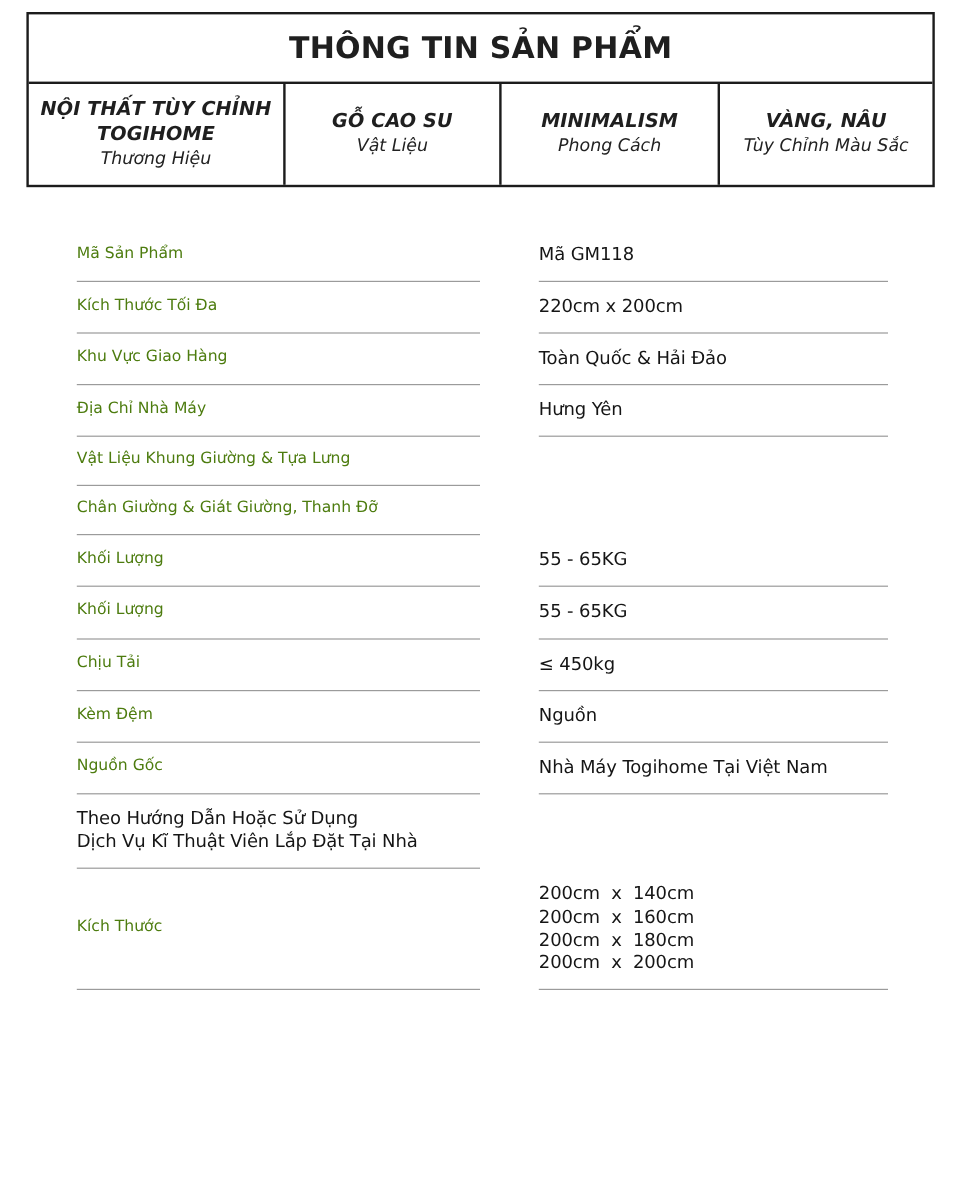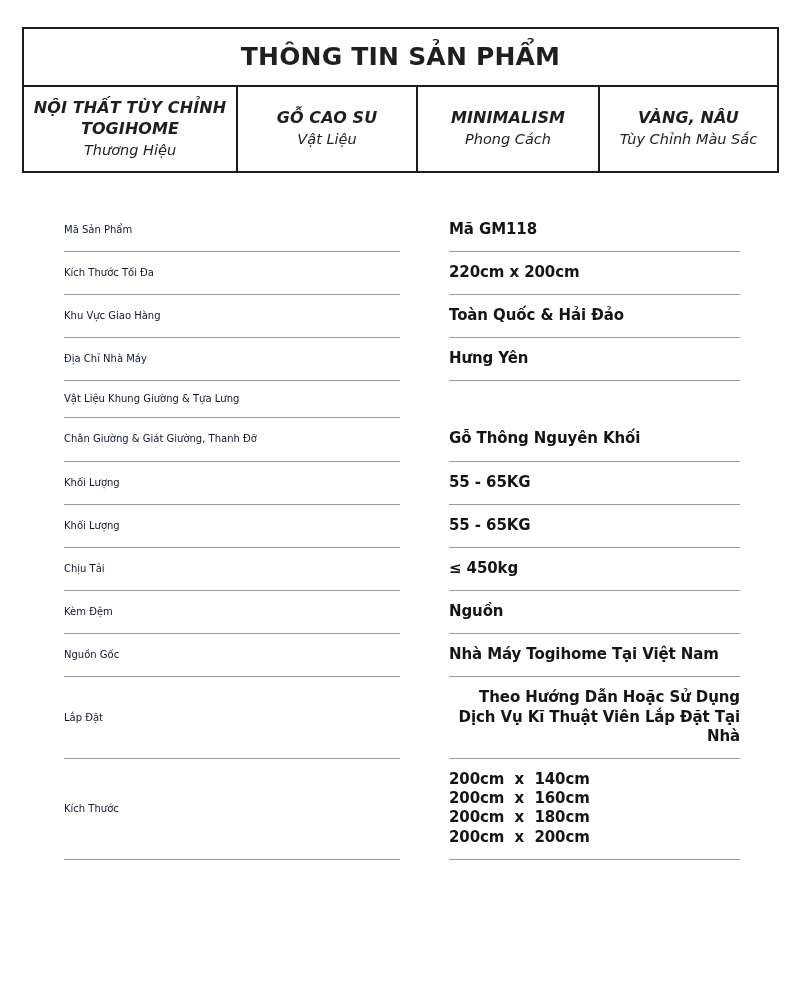--- a/index.html
+++ b/index.html
@@ -2,21 +2,21 @@
 <html><head>
 <meta charset="utf-8">
 <style>
   * { margin: 0; padding: 0; box-sizing: border-box; }
   html, body { width: 800px; height: 1000px; background: #ffffff; }
   body {
     font-family: "DejaVu Sans", "Liberation Sans", sans-serif;
     color: #1f1f1f;
     overflow: hidden;
   }
-  .page { width: 800px; height: 898px; padding: 27px 21px 0 22px; }
+  .page { width: 800px; height: 898px; padding: 10px 21px 0 22px; }
 
   
   .header-box { border: 2px solid #1c1c1c; }
   .title-row {
     text-align: center;
     padding: 13px 8px 14px;
     border-bottom: 2px solid #1c1c1c;
     font-size: 25px;
     font-weight: bold;
     letter-spacing: 0.2px;
@@ -54,32 +54,31 @@
     grid-template-columns: 336px 1fr;
     column-gap: 49px;
   }
   .spec-cell {
     display: flex;
     align-items: center;
     border-bottom: 1px solid #9b9b9b;
     padding: 11px 0 12px;
   }
   .spec-label {
-    font-size: 10px;
-    color: #0f172a;
+    font-size: 13px;
+    color: #4d7c0f;
     line-height: 1.3;
   }
   .spec-value {
     font-size: 15px;
-    font-weight: bold;
+    font-weight: normal;
     color: #151515;
     line-height: 1.28;
     white-space: pre-wrap;
     letter-spacing: -0.1px;
-    text-align: right;
   }
 </style>
 </head>
 <body>
 
 <div class="page">
 
   <div class="header-box">
     <div class="title-row">THÔNG TIN SẢN PHẨM</div>
     <div class="cols-row">
@@ -145,23 +144,20 @@
     <div class="spec-row">
       <div class="spec-cell">
           <span class="spec-label">Vật Liệu Khung Giường &amp; Tựa Lưng</span>
         </div>
     </div>
 
     <div class="spec-row">
       <div class="spec-cell">
           <span class="spec-label">Chân Giường &amp; Giát Giường, Thanh Đỡ</span>
         </div>
-      <div class="spec-cell">
-          <span class="spec-value">Gỗ Thông Nguyên Khối</span>
-        </div>
     </div>
 
     <div class="spec-row">
       <div class="spec-cell">
           <span class="spec-label">Khối Lượng</span>
         </div>
       <div class="spec-cell">
           <span class="spec-value">55 - 65KG</span>
         </div>
     </div>
@@ -197,23 +193,20 @@
       <div class="spec-cell">
           <span class="spec-label">Nguồn Gốc</span>
         </div>
       <div class="spec-cell">
           <span class="spec-value">Nhà Máy Togihome Tại Việt Nam</span>
         </div>
     </div>
 
 
     <div class="spec-row">
-      <div class="spec-cell">
-          <span class="spec-label">Lắp Đặt</span>
-        </div>
       <div class="spec-cell">
           <span class="spec-value">Theo Hướng Dẫn Hoặc Sử Dụng
 Dịch Vụ Kĩ Thuật Viên Lắp Đặt Tại Nhà</span>
         </div>
     </div>
 
     <div class="spec-row">
       <div class="spec-cell">
           <span class="spec-label">Kích Thước</span>
         </div>

